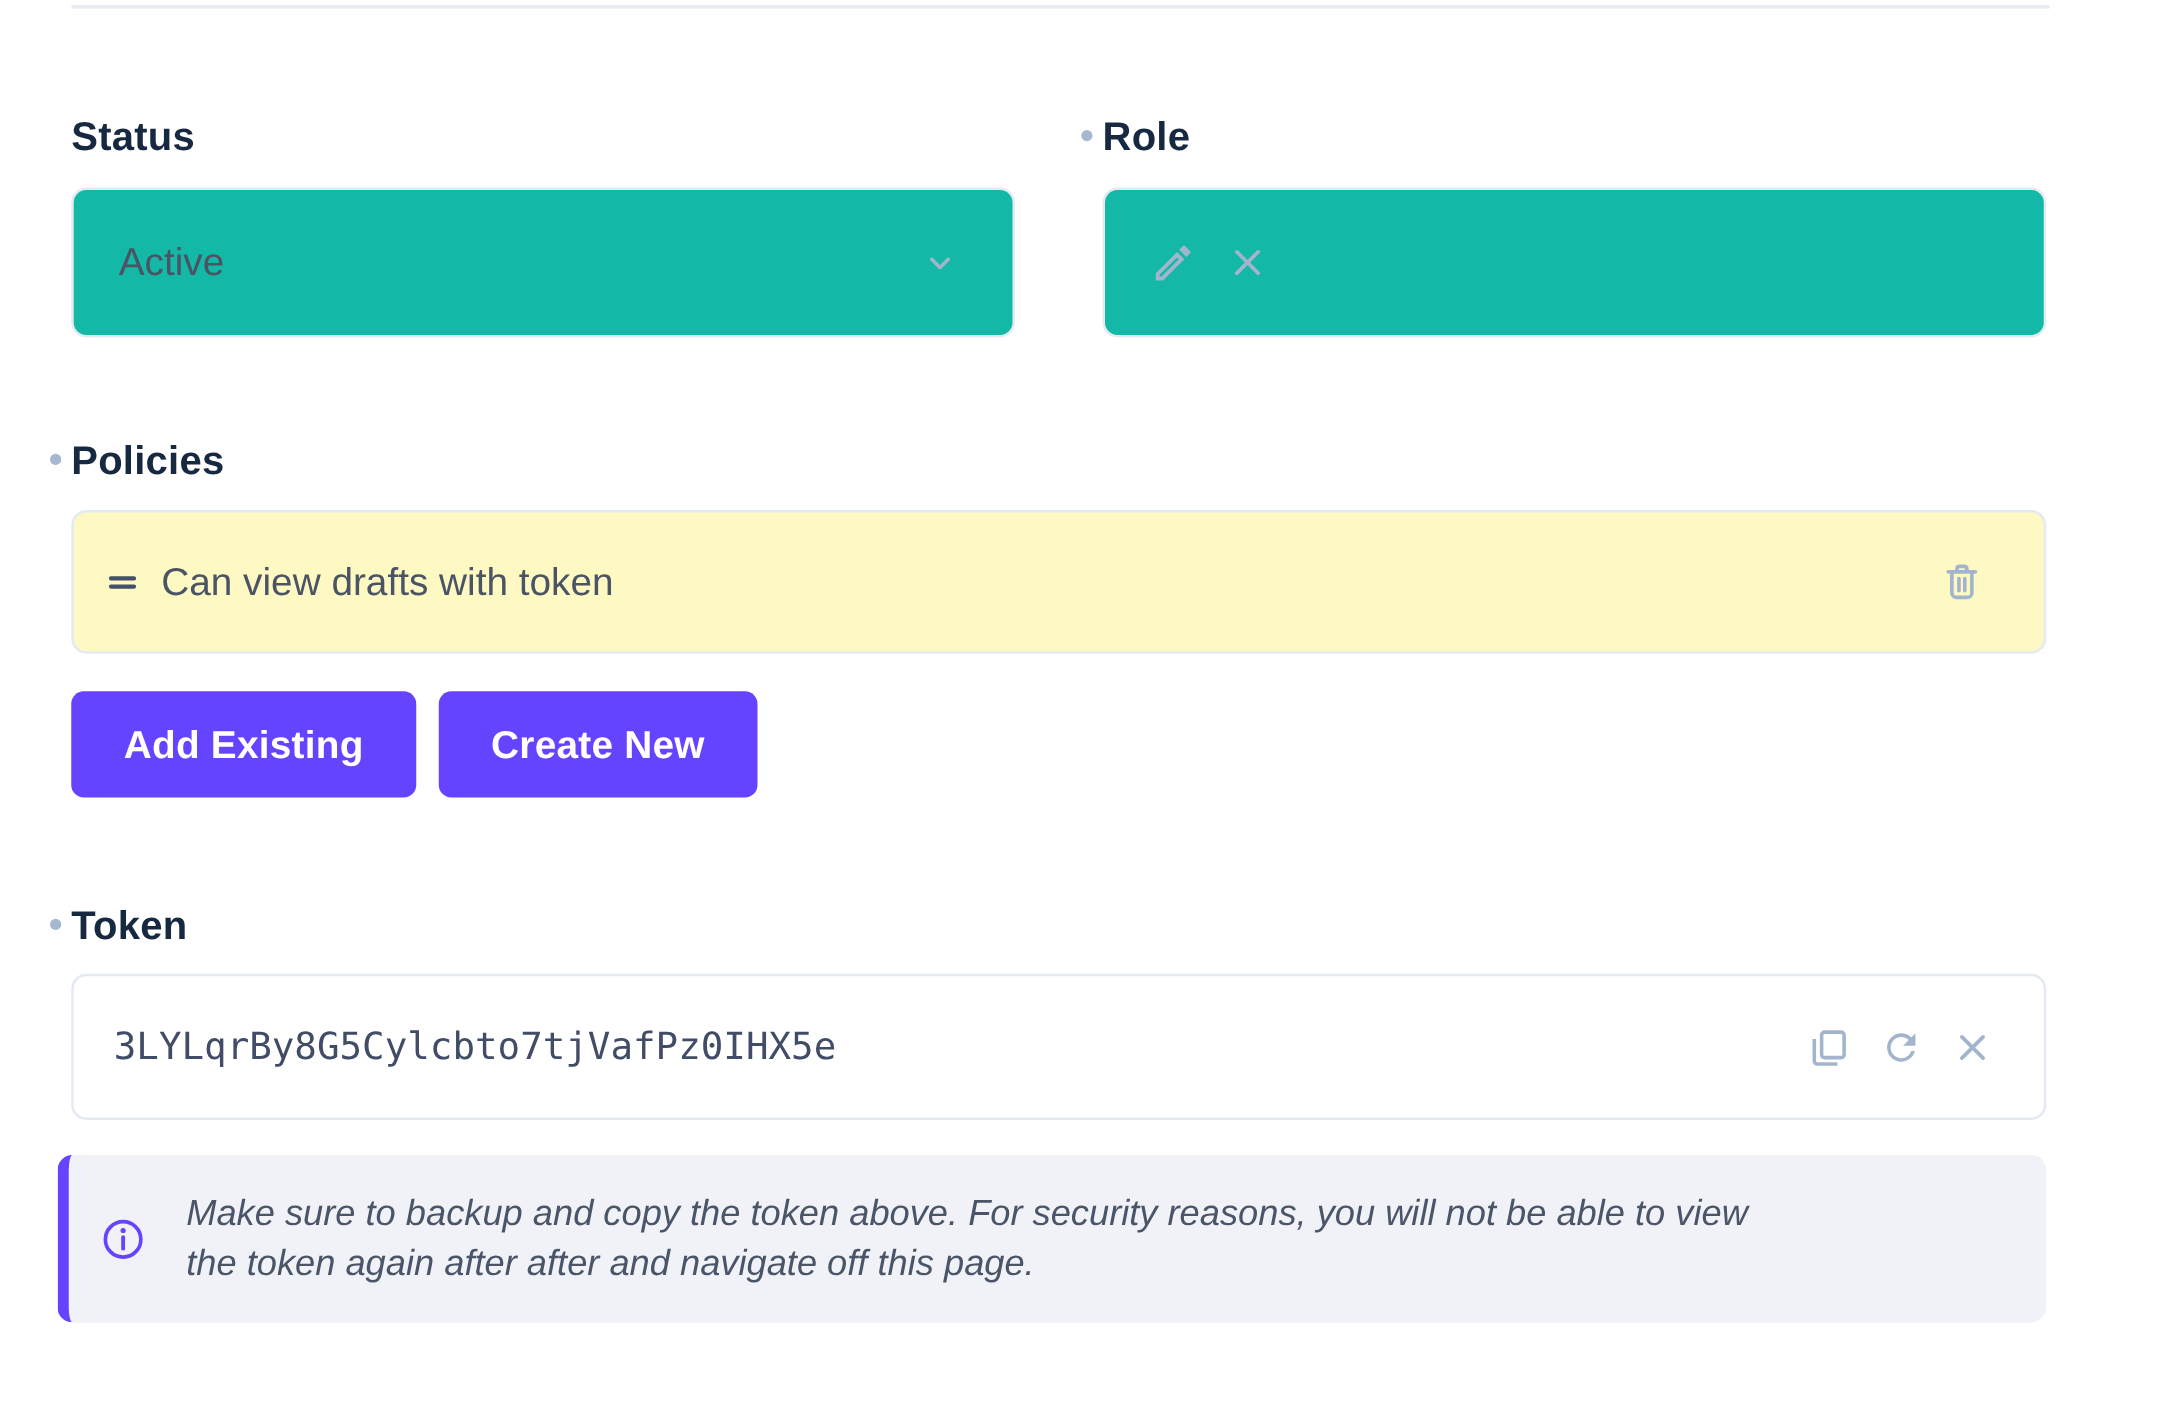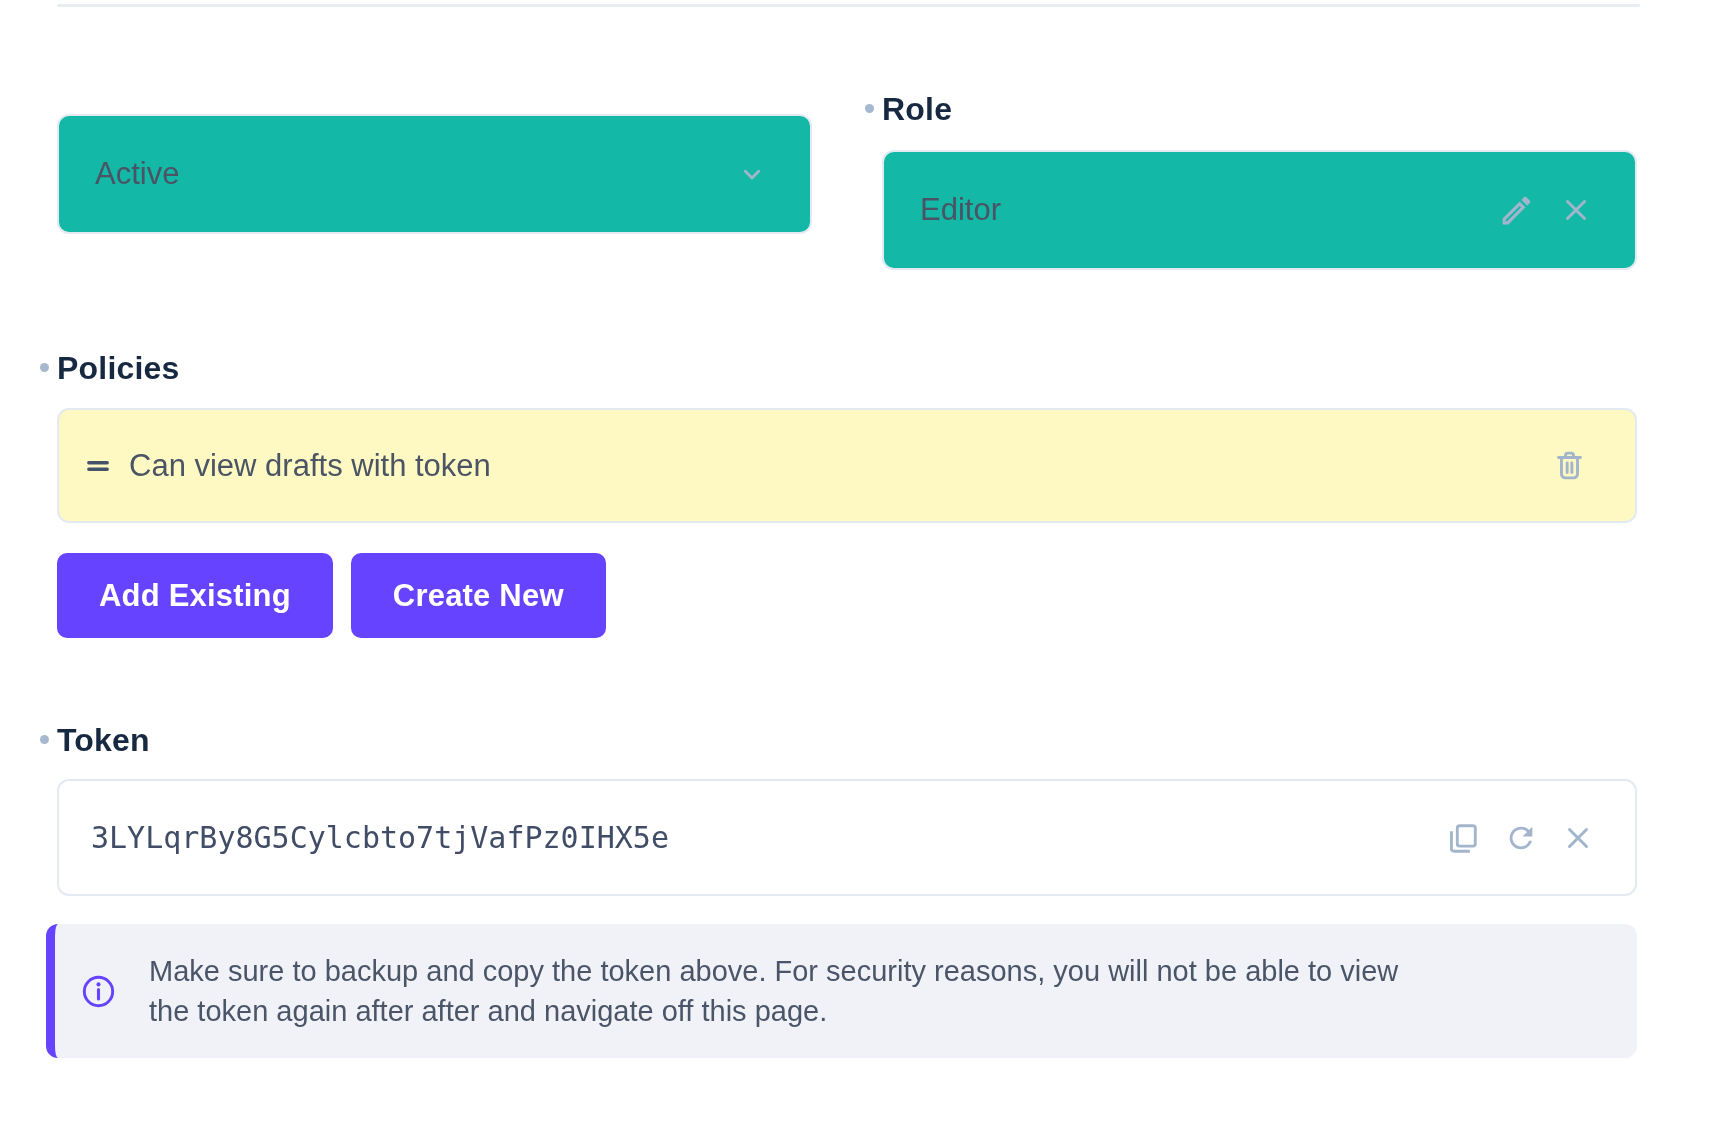--- a/index.html
+++ b/index.html
@@ -117,50 +117,51 @@
     background: #F0F2F8;
     border-left: 9px solid #6644FF;
     border-radius: 12px;
     display: flex; align-items: center;
     padding-left: 25px;
   }
   .notice-text {
     margin-left: 32px;
     font-size: 29px; line-height: 40px;
     color: #4A5568;
+    font-style: italic;
   }
 </style>
 </head>
 <body>
 
 <div class="page">
   <div class="top-divider"></div>
 
   <div class="content">
 
     <div class="row-1">
 
       <div class="field">
+        <span class="field-label">Status</span>
         <div class="input-box">
           <span class="input-value">Active</span>
           <span class="icon icon-btn">
             <svg width="32" height="32" viewBox="0 0 24 24" fill="none" stroke="#A2B5CD" stroke-width="2.1" stroke-linecap="round" stroke-linejoin="round">
               <path d="M7 10l5 5 5-5"></path>
             </svg>
           </span>
         </div>
       </div>
 
       <div class="field">
         <span class="field-label">
           <span class="required-dot"></span>
           <span>Role</span>
         </span>
         <div class="input-box">
-          <span class="input-value">Editor</span>
           <span class="icon icon-btn" style="margin-right:24px;">
             <svg width="37" height="37" viewBox="0 0 24 24" fill="#A2B5CD">
               <path d="M14.06 9.02l.92.92L5.92 19H5v-.92l9.06-9.06M17.66 3c-.25 0-.51.1-.7.29l-1.83 1.83 3.75 3.75 1.83-1.83c.39-.39.39-1.02 0-1.41l-2.34-2.34c-.2-.2-.45-.29-.71-.29zm-3.6 3.19L3 17.25V21h3.75L17.81 9.94l-3.75-3.75z"></path>
             </svg>
           </span>
           <span class="icon icon-btn">
             <svg width="34" height="34" viewBox="0 0 24 24" fill="none" stroke="#A2B5CD" stroke-width="2.1" stroke-linecap="round">
               <path d="M6 6l12 12M18 6L6 18"></path>
             </svg>
           </span>

